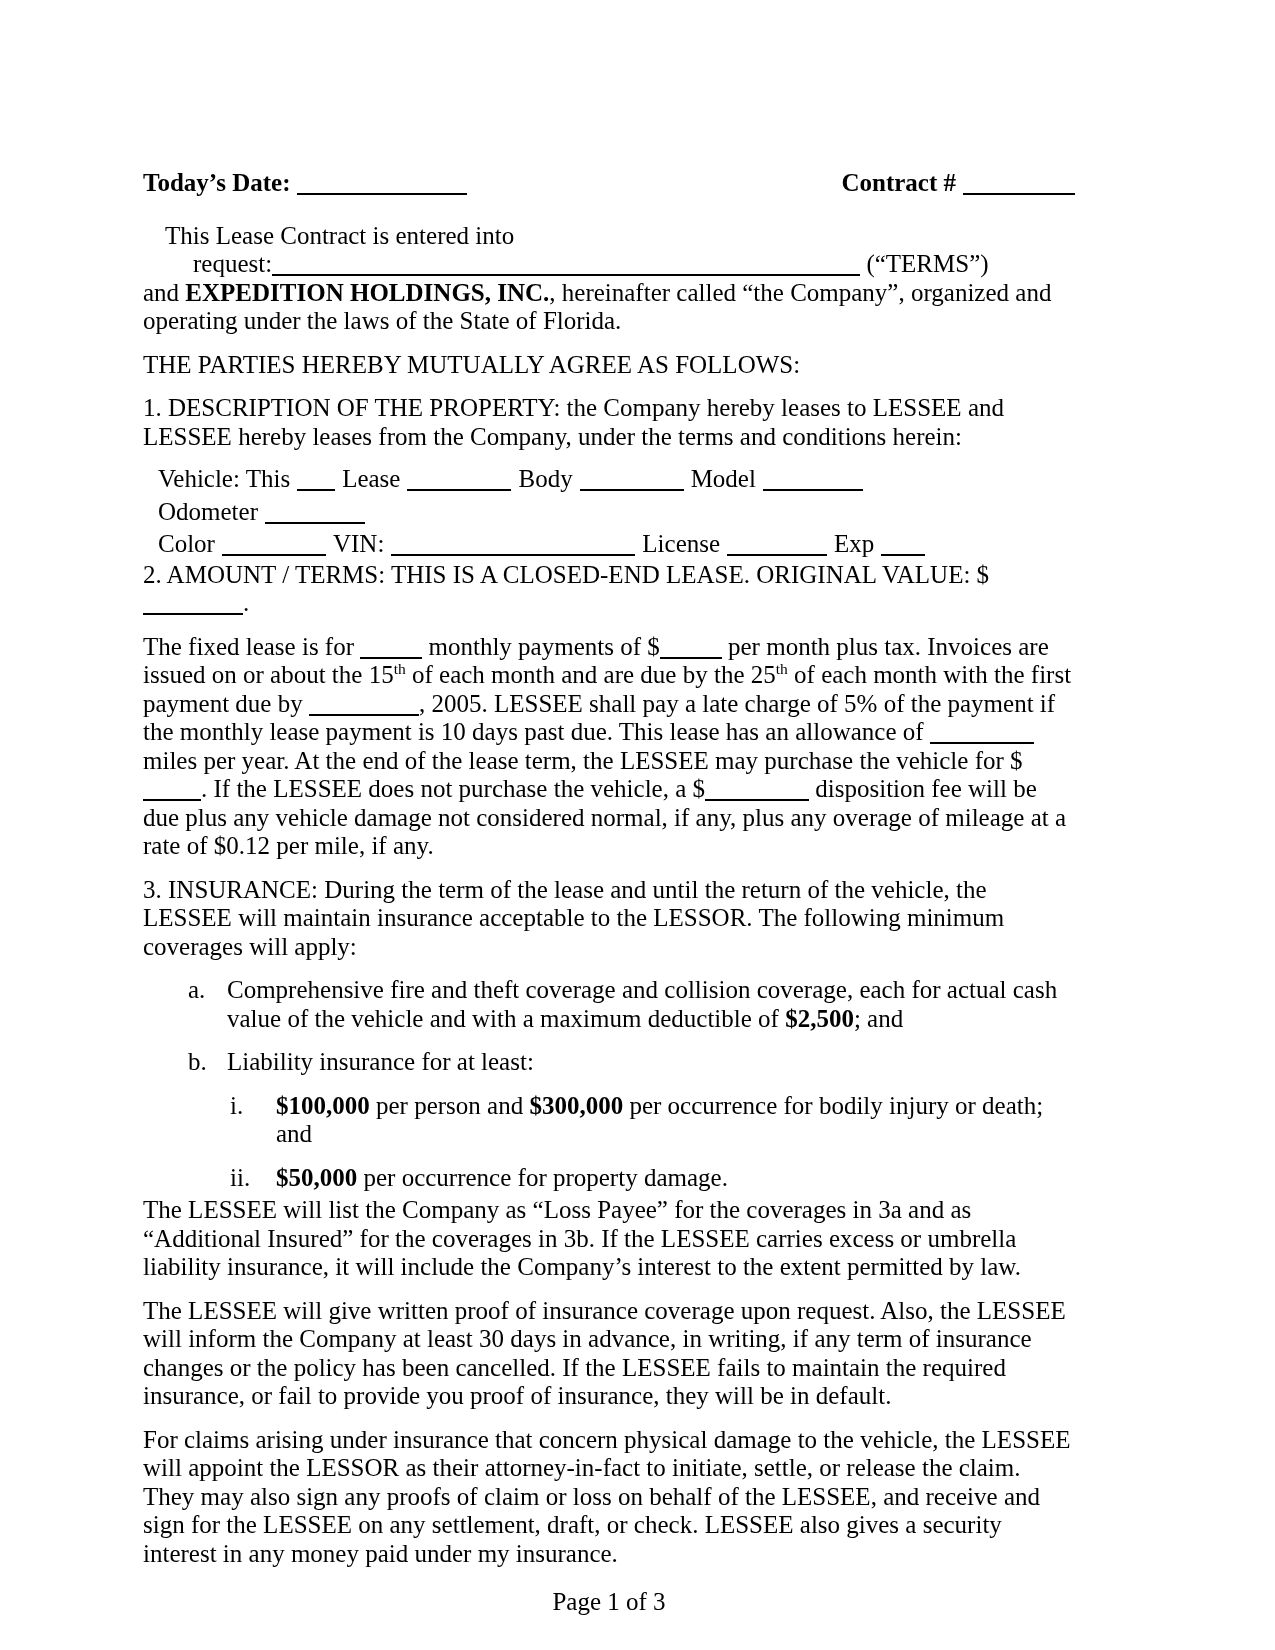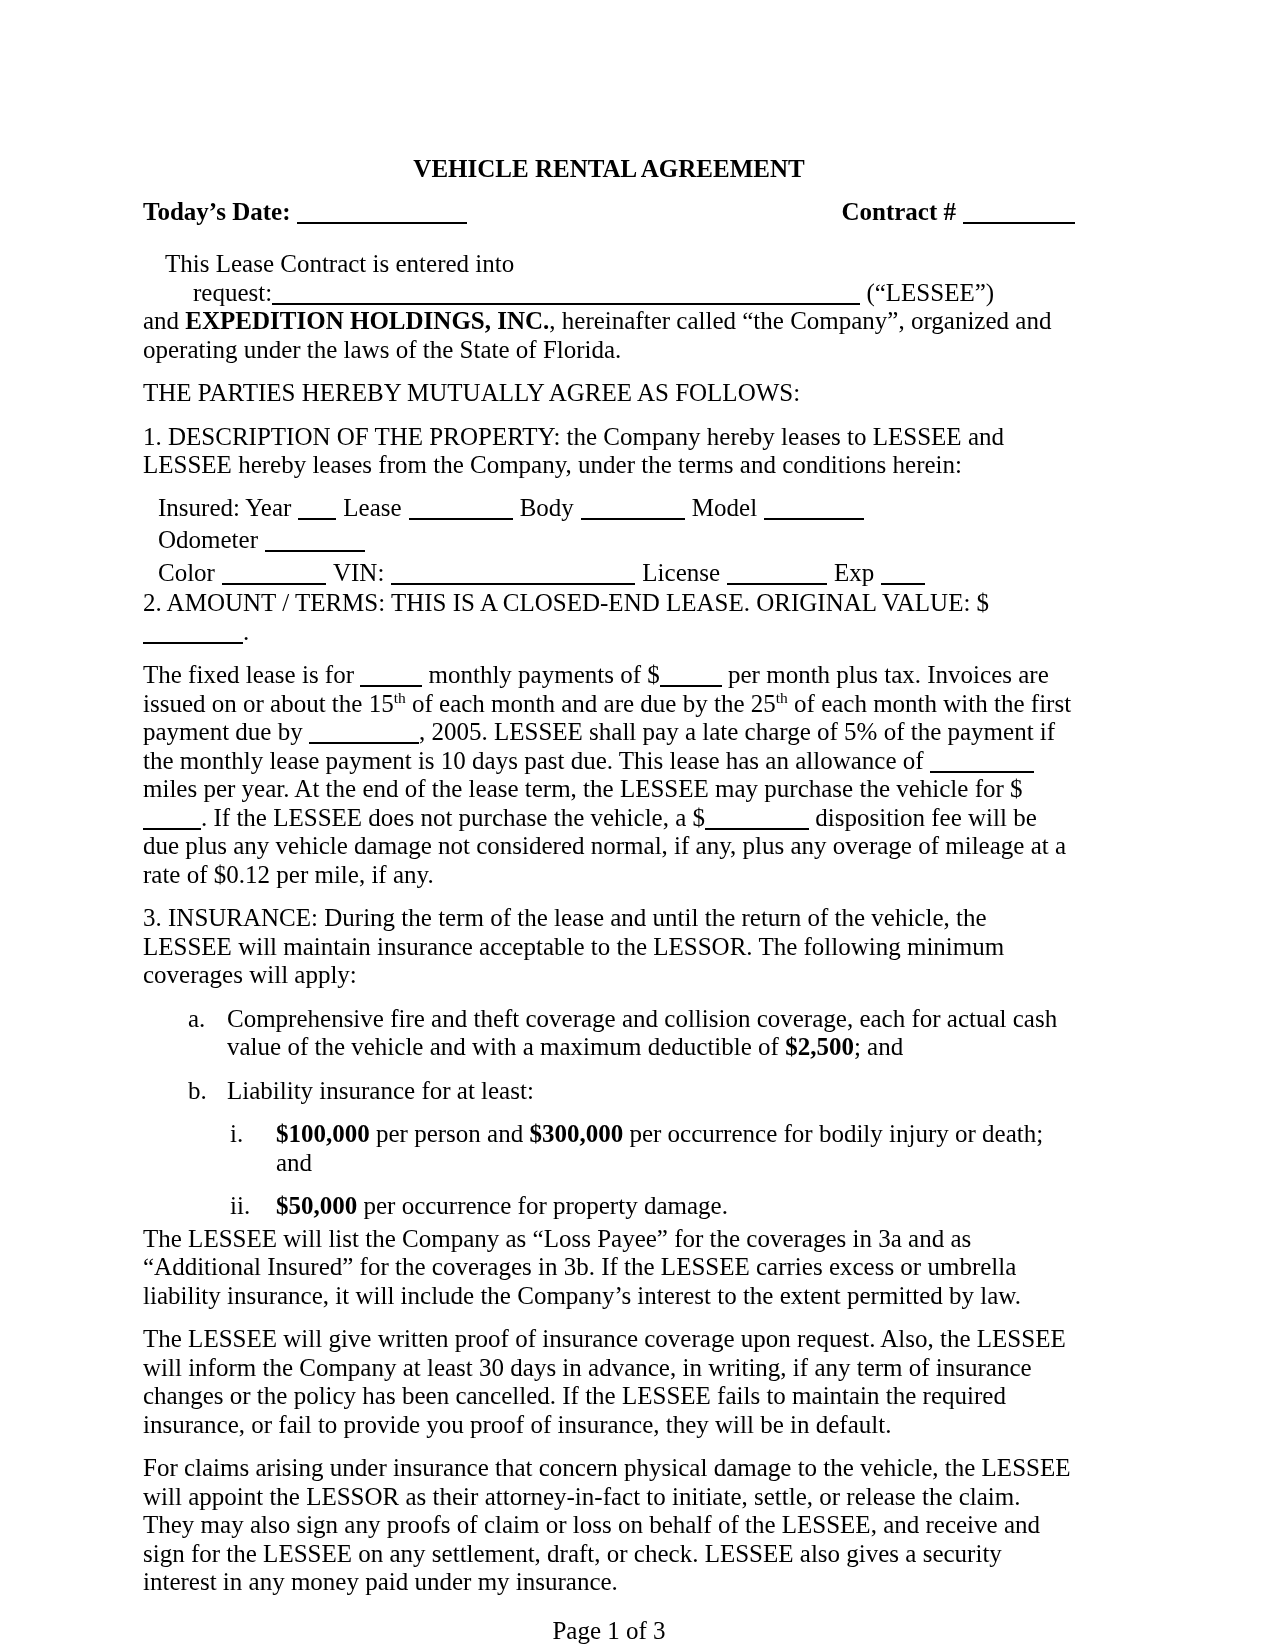--- a/index.html
+++ b/index.html
@@ -30,38 +30,37 @@
   .li1 .mk{position:absolute;left:45px;top:0;}
   .li2{position:relative;padding-left:133px;margin-top:15px;}
   .li2 .mk{position:absolute;left:87px;top:0;}
   .pageno{text-align:center;margin-top:20px;}
 </style>
 </head>
 <body>
 
 <div class="page">
 
-  <p class="title">VEHICLE RENTAL AGREEMENT</p>
 
   <div class="hdr-row">
     <span class="hdr-left"><span>Today’s Date:</span><span class="bl w170 gapL"></span></span>
     <span class="hdr-right"><span>Contract #</span><span class="bl w112 gapL"></span></span>
   </div>
 
   <div class="par" style="margin-top:24px">
     <p class="indent1">This Lease Contract is entered into</p>
-    <p class="indent2"><span>request:</span><span class="bl w588"></span><span> (“LESSEE”)</span></p>
+    <p class="indent2"><span>request:</span><span class="bl w588"></span><span> (“TERMS”)</span></p>
     <p><span>and </span><b>EXPEDITION HOLDINGS, INC.</b><span>, hereinafter called “the Company”, organized and operating under the laws of the State of Florida.</span></p>
   </div>
 
   <p class="par">THE PARTIES HEREBY MUTUALLY AGREE AS FOLLOWS:</p>
 
   <p class="par">1. DESCRIPTION OF THE PROPERTY: the Company hereby leases to LESSEE and LESSEE hereby leases from the Company, under the terms and conditions herein:</p>
 
-  <p class="veh veh-first"><span>Insured: Year</span><span class="bl w38 gapL gapR"></span><span>Lease</span><span class="bl w104 gapL gapR"></span><span>Body</span><span class="bl w104 gapL gapR"></span><span>Model</span><span class="bl w100 gapL"></span></p>
+  <p class="veh veh-first"><span>Vehicle: This</span><span class="bl w38 gapL gapR"></span><span>Lease</span><span class="bl w104 gapL gapR"></span><span>Body</span><span class="bl w104 gapL gapR"></span><span>Model</span><span class="bl w100 gapL"></span></p>
 
   <p class="veh"><span>Odometer</span><span class="bl w100 gapL"></span></p>
 
   <p class="veh"><span>Color</span><span class="bl w104 gapL gapR"></span><span>VIN:</span><span class="bl w244 gapL gapR"></span><span>License</span><span class="bl w100 gapL gapR"></span><span>Exp</span><span class="bl w44 gapL"></span></p>
 
   <p class="par" style="margin-top:2px"><span>2. AMOUNT / TERMS: THIS IS A CLOSED-END LEASE. ORIGINAL VALUE: $</span><span class="bl w100"></span><span>.</span></p>
 
   <p class="par"><span>The fixed lease is for </span><span class="bl w62"></span><span> monthly payments of $</span><span class="bl w62"></span><span> per month plus tax. Invoices are issued on or about the 15</span><sup>th</sup><span> of each month and are due by the 25</span><sup>th</sup><span> of each month with the first payment due by </span><span class="bl w110"></span><span>, 2005. LESSEE shall pay a late charge of 5% of the payment if the monthly lease payment is 10 days past due. This lease has an allowance of </span><span class="bl w104"></span><span> miles per year. At the end of the lease term, the LESSEE may purchase the vehicle for $</span><span class="bl w58"></span><span>. If the LESSEE does not purchase the vehicle, a $</span><span class="bl w104"></span><span> disposition fee will be due plus any vehicle damage not considered normal, if any, plus any overage of mileage at a rate of $0.12 per mile, if any.</span></p>
 
   <p class="par">3. INSURANCE: During the term of the lease and until the return of the vehicle, the LESSEE will maintain insurance acceptable to the LESSOR. The following minimum coverages will apply:</p>

